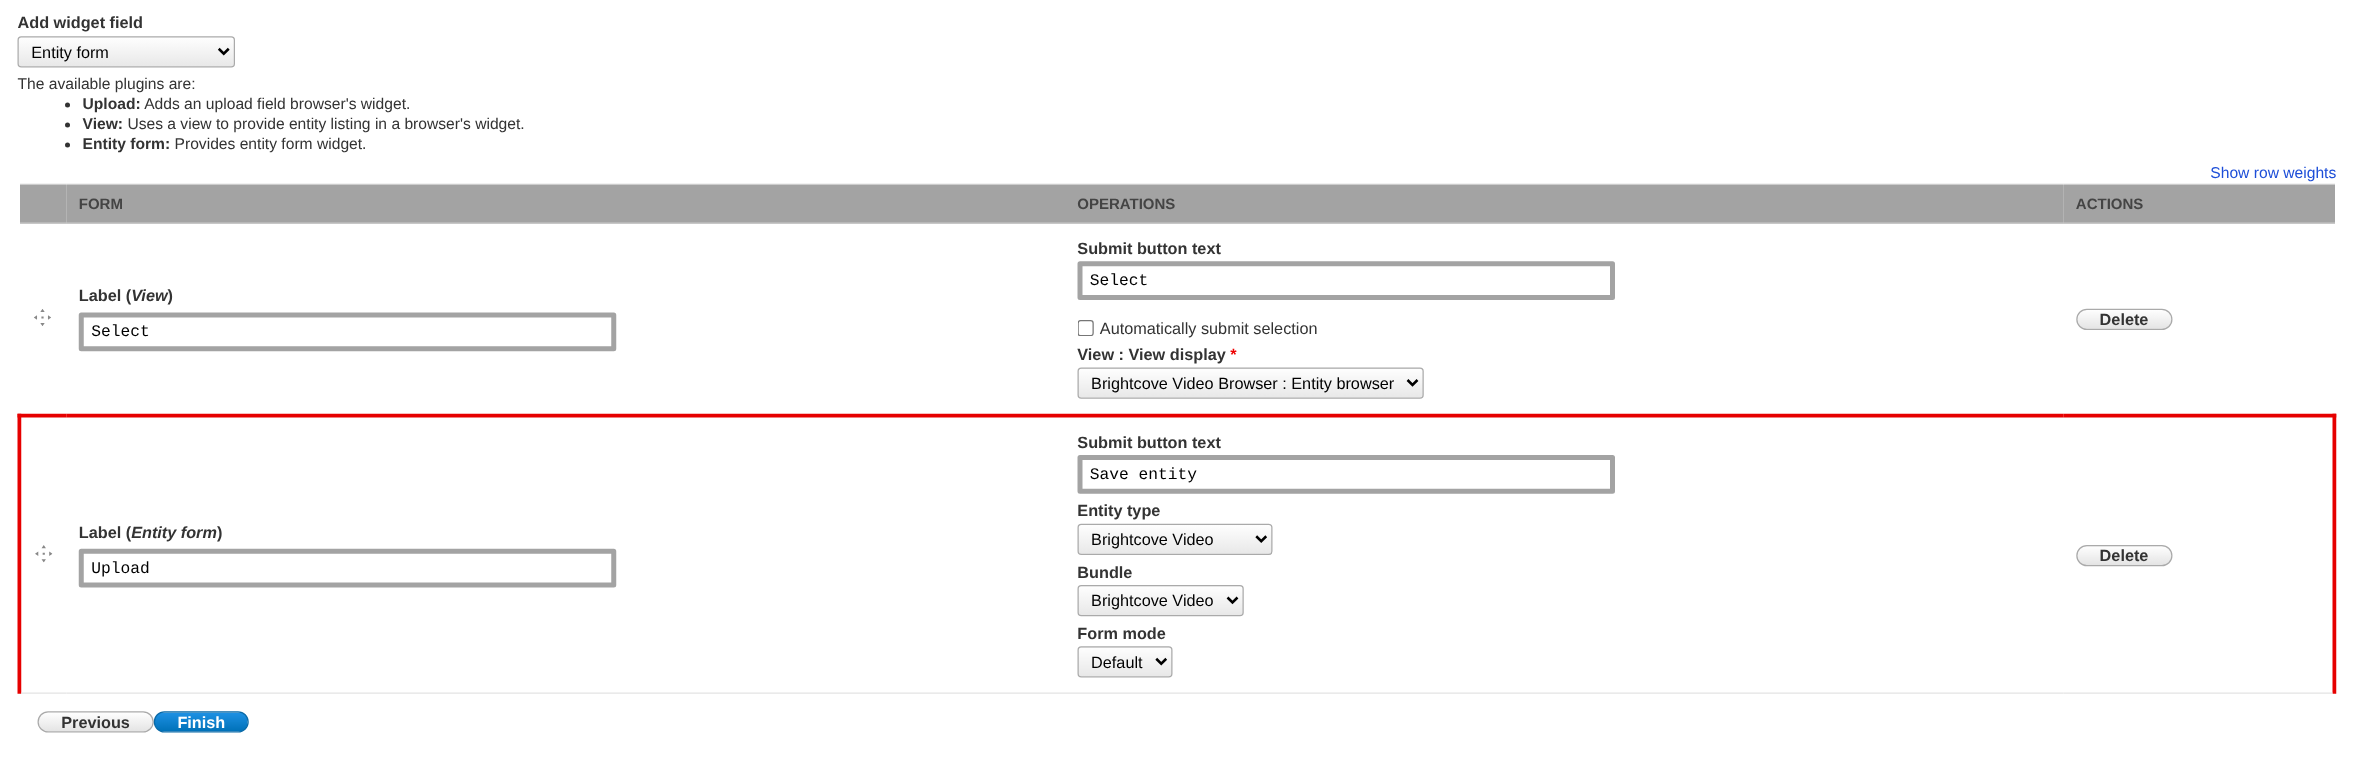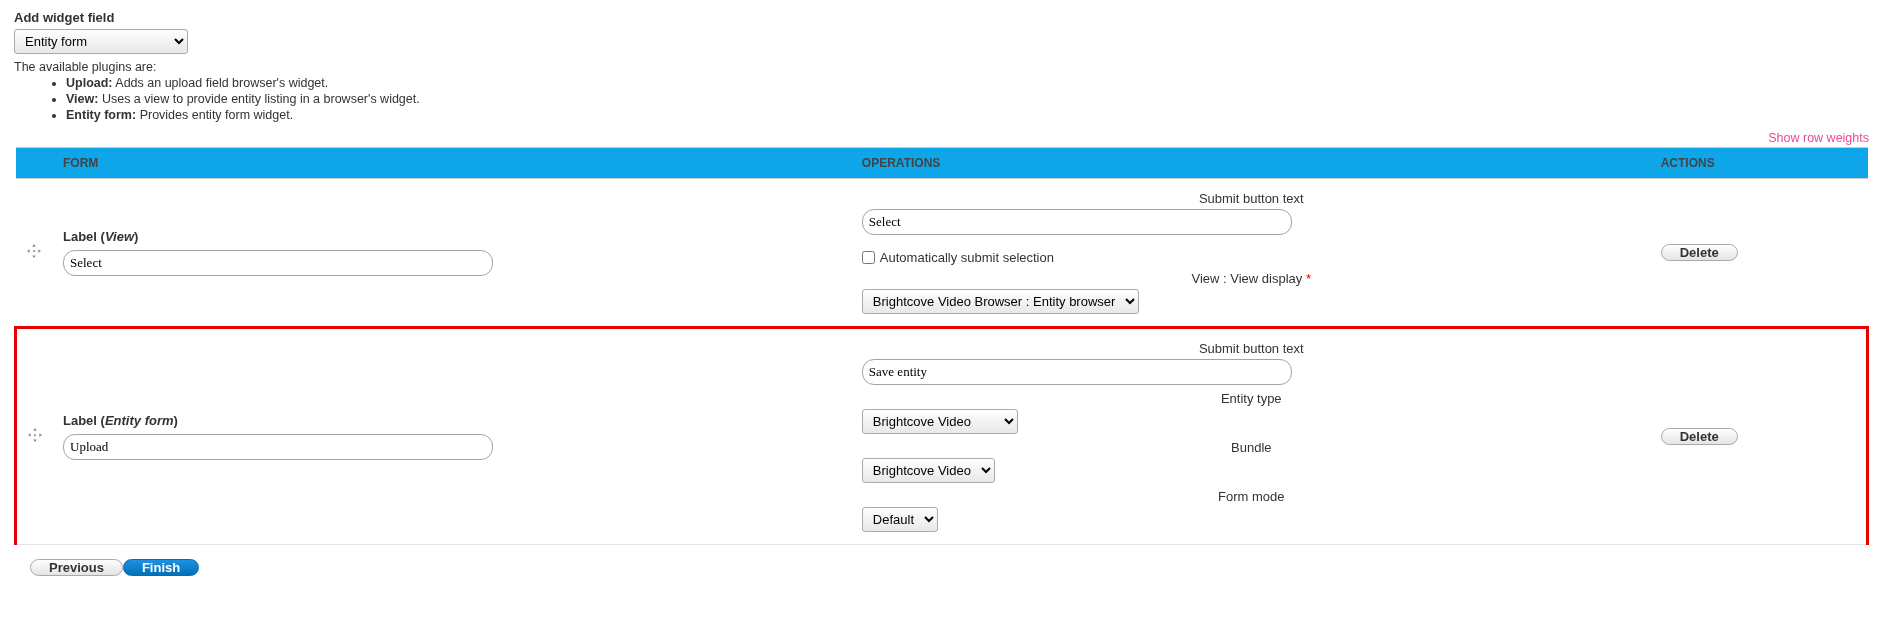--- a/index.html
+++ b/index.html
@@ -19,24 +19,24 @@
       padding: 3px 6px;
       font-size: 13px;
       font-family: inherit;
     }
     .plugin-select { width: 174px; margin-bottom: 6px; }
     .helper-text { font-size: 12.5px; color: #333; margin-bottom: 2px; }
     ul.plugin-list { list-style: disc; margin-left: 52px; margin-top: 2px; }
     ul.plugin-list li { font-size: 12.5px; margin: 2px 0; }
     ul.plugin-list li .plugin-name { font-weight: bold; }
     .show-weights { text-align: right; margin-top: 8px; }
-    .show-weights a { color: #ec4899; font-size: 12.5px; text-decoration: none; }
+    .show-weights a { color: #1d4ed8; font-size: 12.5px; text-decoration: none; }
     table.widget-table { width: 100%; border-collapse: collapse; margin-top: 2px; }
     table.widget-table thead th {
-      background: #0ea5e9;
+      background: #a3a3a3;
       border-top: 1px solid #ccc;
       border-bottom: 1px solid #ccc;
       text-align: left;
       padding: 8px 10px;
       font-size: 12px;
       font-weight: bold;
       text-transform: uppercase;
       color: #444;
     }
     table.widget-table tbody tr { border-bottom: 1px solid #e4e4e4; }
@@ -46,30 +46,30 @@
       cursor: move; display: inline-block; width: 16px; height: 16px;
       color: #888; line-height: 16px;
     }
     .drag-handle svg { width: 14px; height: 14px; }
     .form-col { width: 44%; }
     .ops-col { width: 44%; }
     .actions-col { width: 12%; }
     .row-label { font-weight: bold; font-size: 13px; margin-bottom: 6px; display: block; }
     .row-label .italic { font-style: italic; }
     input[type="text"] {
-      border: 1px solid #a3a3a3;
+      border: 4px solid #a3a3a3;
       padding: 4px 6px;
       font-size: 13px;
-      font-family: Liberation Serif, serif;
-      border-radius: 12px;
+      font-family: Liberation Mono, monospace;
+      border-radius: 2px;
       width: 430px;
     }
     .ops-group { margin-bottom: 6px; }
     .ops-group:last-child { margin-bottom: 0; }
-    .ops-label { font-weight: normal; font-size: 13px; display: block; margin-bottom: 3px; text-align: center; }
+    .ops-label { font-weight: bold; font-size: 13px; display: block; margin-bottom: 3px; }
     .required { color: #e00; }
     .checkbox-row { display: flex; align-items: center; gap: 5px; margin-top: 15px; }
     .checkbox-row label { font-size: 13px; font-weight: normal; }
     .btn {
       background: linear-gradient(#fefefe, #e4e4e4);
       border: 1px solid #aaa;
       border-radius: 14px;
       padding: 0 18px;
       font-size: 13px;
       font-weight: bold;

